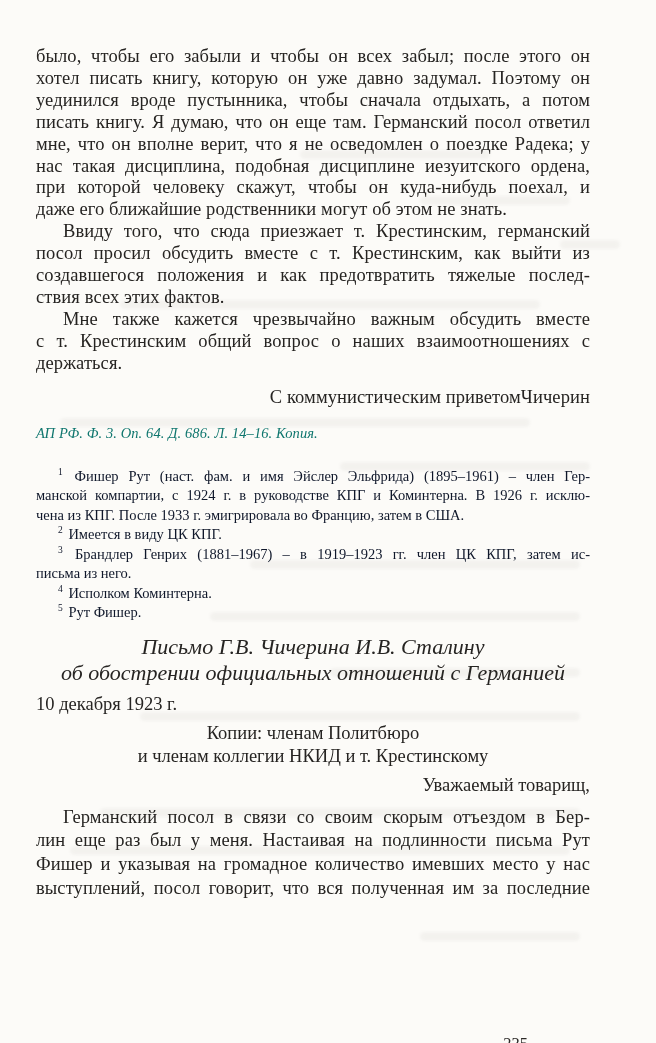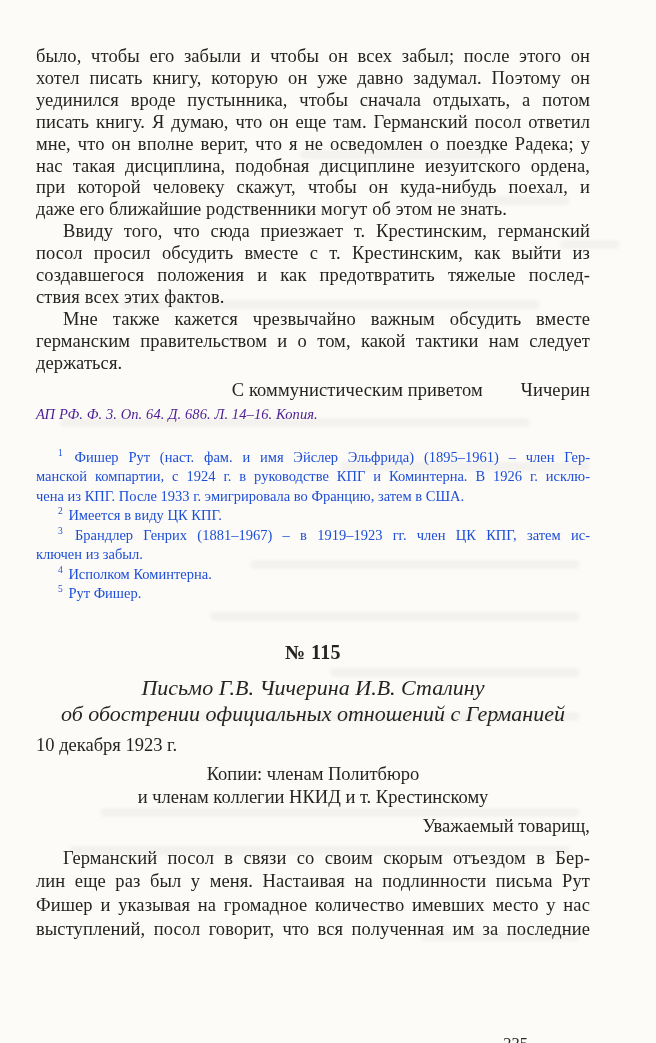--- a/index.html
+++ b/index.html
@@ -21,28 +21,28 @@
   }
   .content{position:relative;z-index:1;}
 
   
   .main-text{font-size:18.5px;line-height:21.9px;letter-spacing:.1px;}
   .line{white-space:normal;}
   .jline{text-align:justify;text-align-last:justify;}
   .indent{text-indent:27px;}
 
   .signature{
-    display:flex;justify-content:flex-end;gap:38px;
-    font-size:18.5px;line-height:21.9px;margin-top:5px;
+    display:flex;justify-content:flex-end;
+    font-size:18.5px;line-height:21.9px;margin-top:12px;
   }
   .archive{
-    margin-top:4px;font-style:italic;font-size:14.5px;line-height:17px;color:#4c1d95;
+    margin-top:16px;font-style:italic;font-size:14.5px;line-height:17px;color:#0f766e;
   }
 
-  .footnotes{margin-top:25px;font-size:14.5px;line-height:19.5px;color:#1d4ed8;}
+  .footnotes{margin-top:25px;font-size:14.5px;line-height:19.5px;color:#0f172a;}
   .fn-first{text-indent:22px;}
   .footnotes sup{font-size:9.5px;line-height:0;margin-right:2px;}
 
   .doc-number{margin-top:36px;text-align:center;font-weight:bold;font-size:20px;line-height:24px;letter-spacing:.4px;}
   .doc-title{margin-top:11px;text-align:center;font-style:italic;font-size:22px;line-height:26px;}
   .doc-date{margin-top:7px;text-align:left;font-size:18.5px;line-height:23px;}
 
   .addr{text-align:center;font-size:18.5px;line-height:23px;}
   .addr-to{margin-top:11px;}
   .addr-copies{margin-top:6px;text-align:center;}
@@ -84,45 +84,44 @@
           <div class="line jline">писать книгу. Я думаю, что он еще там. Германский посол ответил</div>
           <div class="line jline">мне, что он вполне верит, что я не осведомлен о поездке Радека; у</div>
           <div class="line jline">нас такая дисциплина, подобная дисциплине иезуитского ордена,</div>
           <div class="line jline">при которой человеку скажут, чтобы он куда-нибудь поехал, и</div>
           <div class="line">даже его ближайшие родственники могут об этом не знать.</div>
           <div class="line jline indent">Ввиду того, что сюда приезжает т. Крестинским, германский</div>
           <div class="line jline">посол просил обсудить вместе с т. Крестинским, как выйти из</div>
           <div class="line jline">создавшегося положения и как предотвратить тяжелые послед-</div>
           <div class="line">ствия всех этих фактов.</div>
           <div class="line jline indent">Мне также кажется чрезвычайно важным обсудить вместе</div>
-          <div class="line jline">германским правительством и о том, какой тактики нам следует</div>
+          <div class="line jline">с т. Крестинским общий вопрос о наших взаимоотношениях с</div>
           <div class="line">держаться.</div>
         </div>
 
       <div class="signature">
         <span>С коммунистическим приветом</span>
         <span>Чичерин</span>
       </div>
 
       <div class="archive">АП РФ. Ф. 3. Оп. 64. Д. 686. Л. 14–16. Копия.</div>
     </section>
 
     <section class="footnotes" id="footnotes">
         <div class="line jline fn-first"><sup>1</sup> Фишер Рут (наст. фам. и имя Эйслер Эльфрида) (1895–1961) – член Гер-</div>
         <div class="line jline">манской компартии, с 1924 г. в руководстве КПГ и Коминтерна. В 1926 г. исклю-</div>
         <div class="line">чена из КПГ. После 1933 г. эмигрировала во Францию, затем в США.</div>
         <div class="line fn-first"><sup>2</sup> Имеется в виду ЦК КПГ.</div>
         <div class="line jline fn-first"><sup>3</sup> Брандлер Генрих (1881–1967) – в 1919–1923 гг. член ЦК КПГ, затем ис-</div>
-        <div class="line">ключен из забыл.</div>
+        <div class="line">письма из него.</div>
         <div class="line fn-first"><sup>4</sup> Исполком Коминтерна.</div>
         <div class="line fn-first"><sup>5</sup> Рут Фишер.</div>
       </section>
 
     <section>
-      <div class="doc-number">№ 115</div>
 
       <div class="doc-title">
         <div>Письмо Г.В. Чичерина И.В. Сталину</div>
         <div>об обострении официальных отношений с Германией</div>
       </div>
 
       <div class="doc-date">10 декабря 1923 г.</div>
 
       <div class="addr">
         <div class="addr-copies">

